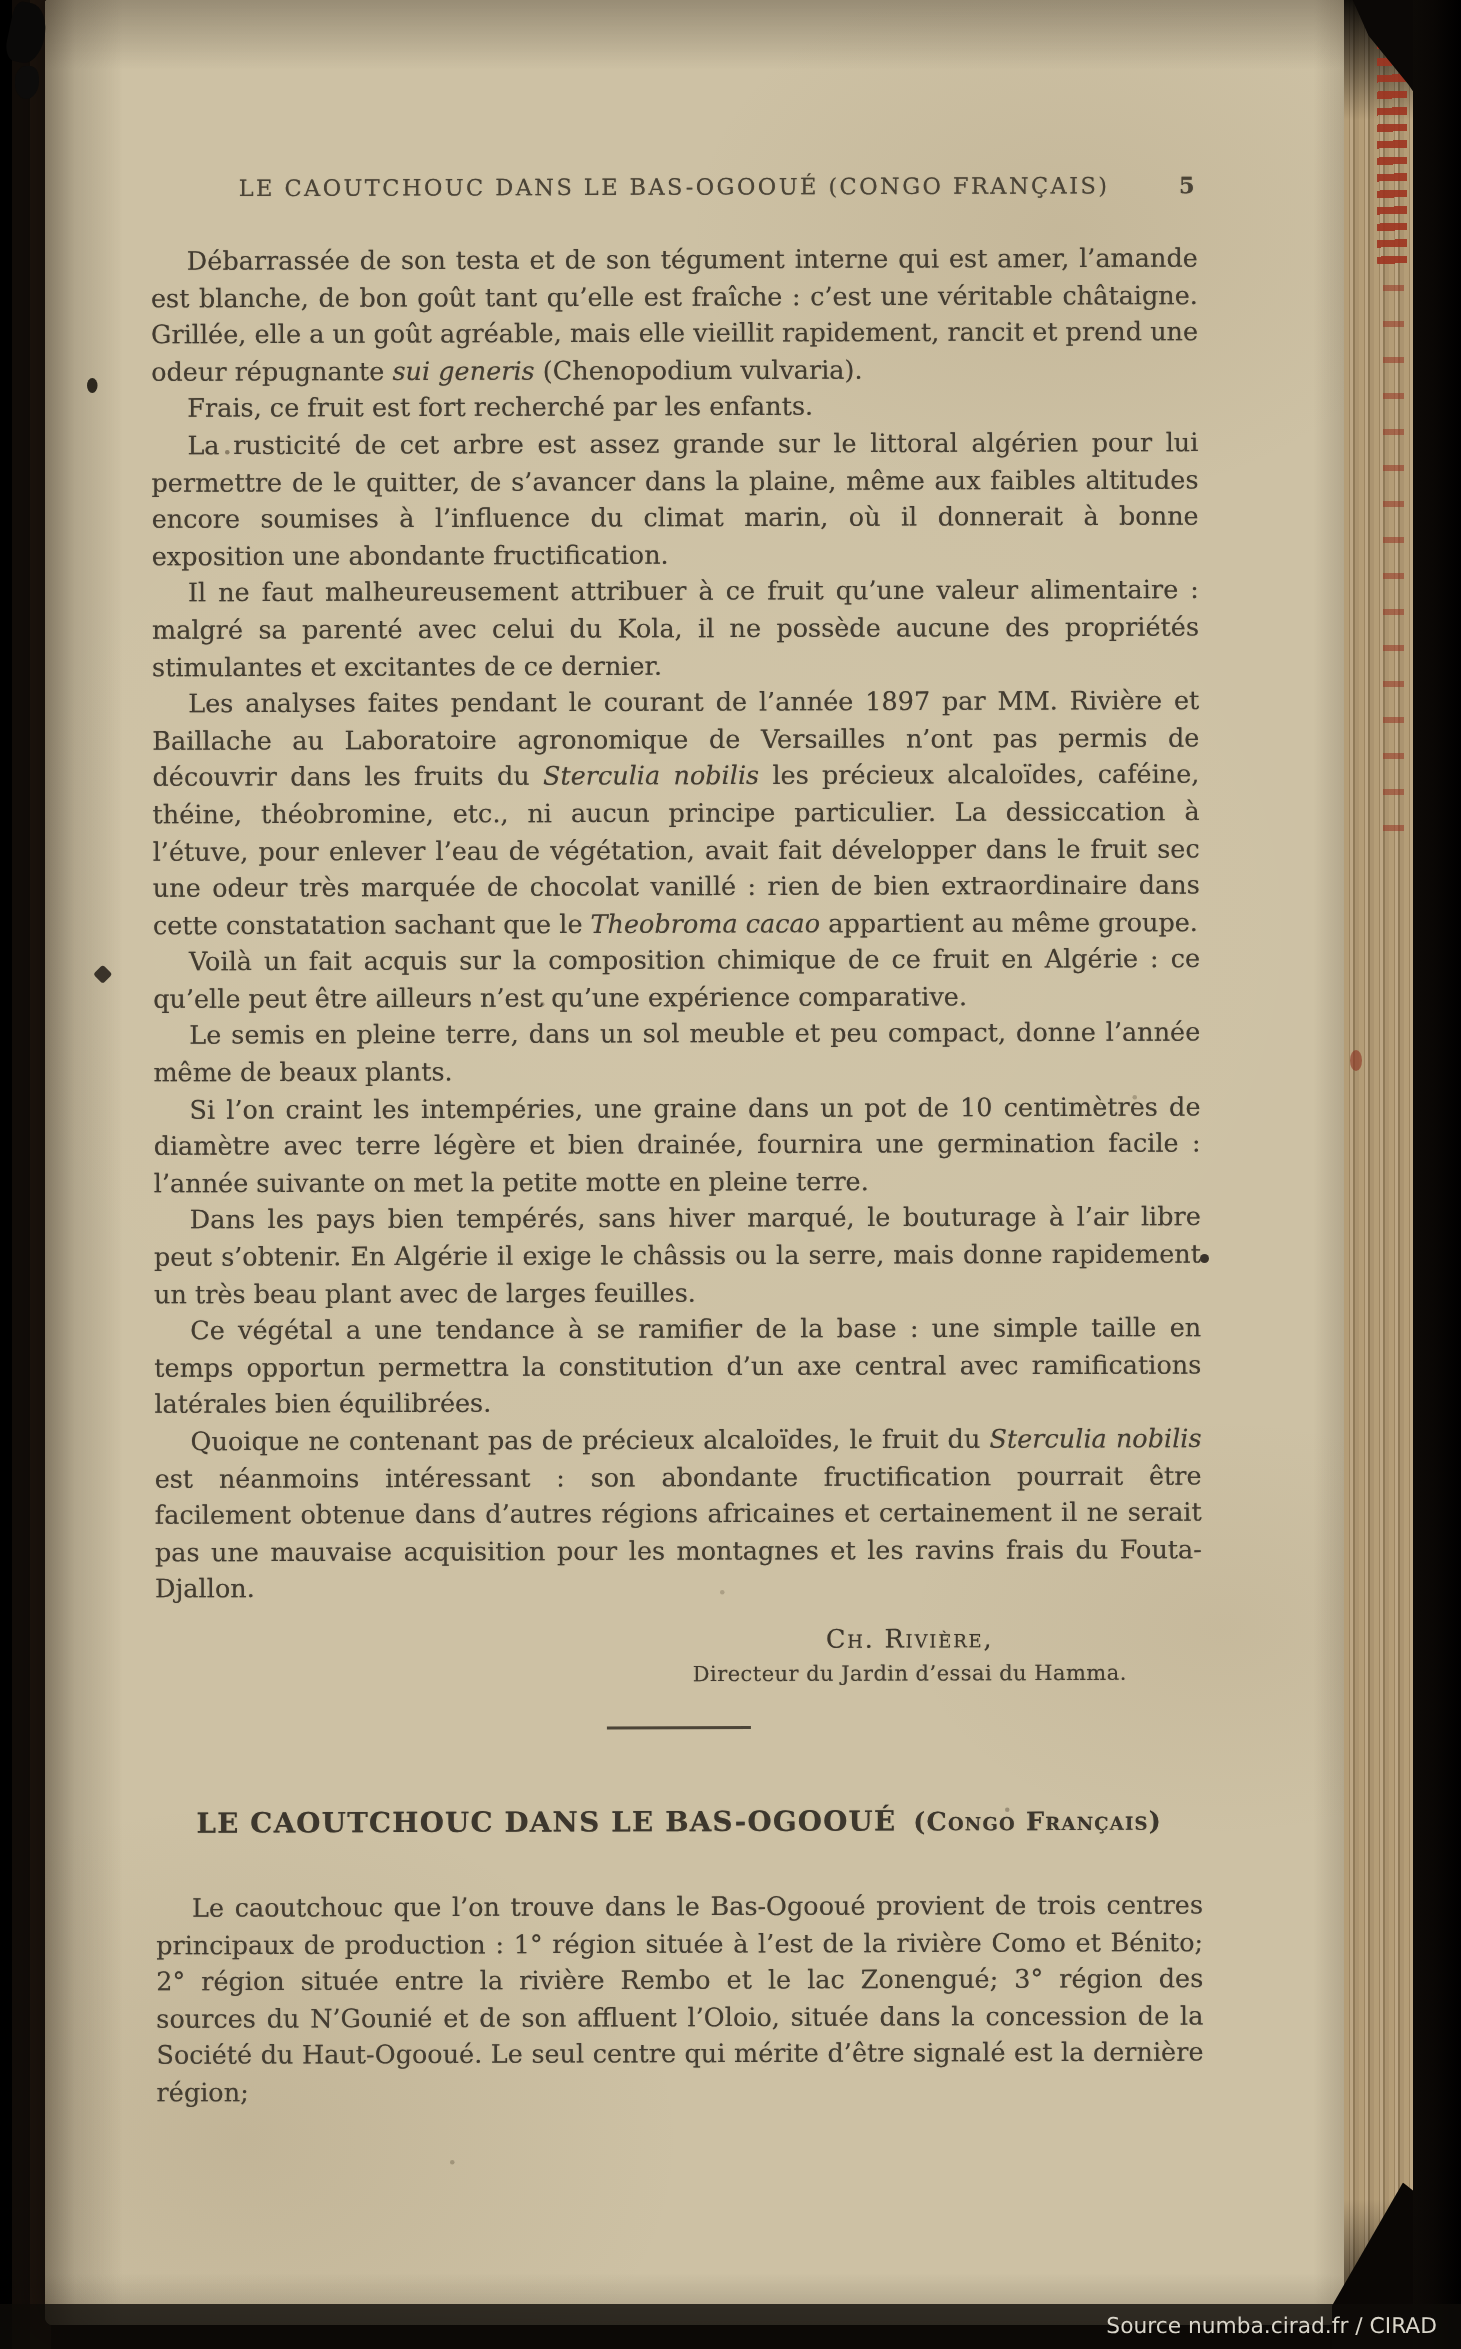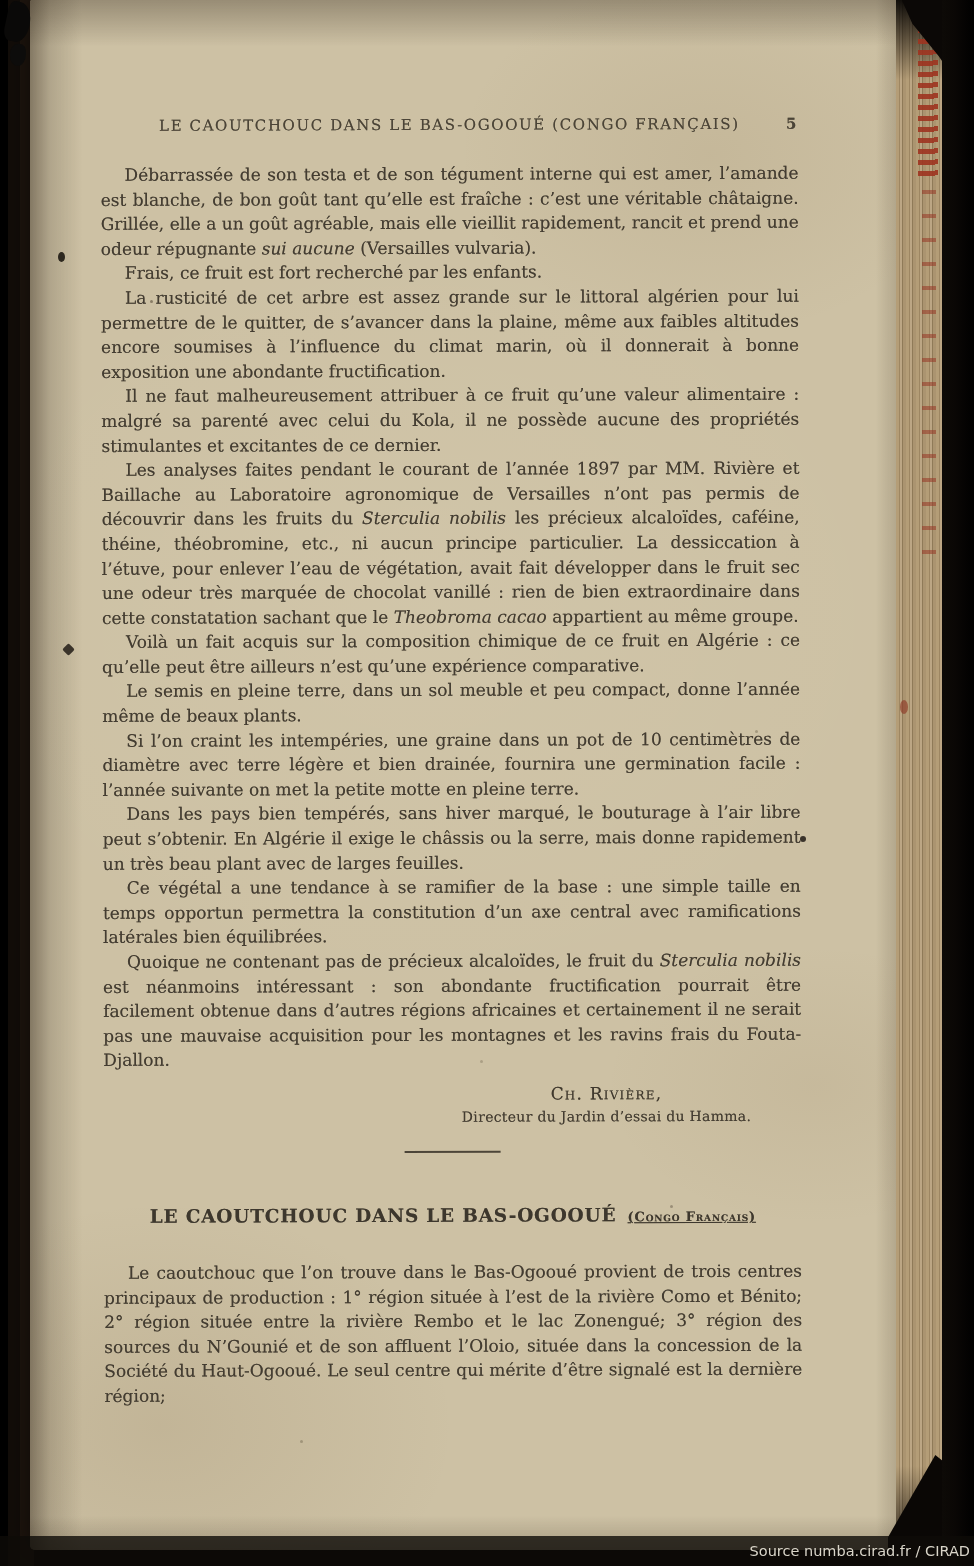--- a/index.html
+++ b/index.html
@@ -84,21 +84,21 @@
   .sig-name { font-variant: small-caps; font-size: 17px; letter-spacing: 1.2px; color: #3f382d; }
   .sig-role { font-size: 14px; margin-top: 5px; letter-spacing: 0.3px; }
 
   .divider { width: 96px; margin: 26px auto 0; border-top: 2px solid rgba(62,55,44,0.9); }
 
   .section-heading {
     margin-top: 52px; text-align: center;
     font-size: 18.5px; font-weight: bold; letter-spacing: 0.8px; color: #3d372d;
     white-space: nowrap;
   }
-  .section-heading .paren { font-variant: small-caps; font-size: 13px; margin-left: 4px; text-decoration: underline; }
+  .section-heading .paren { font-variant: small-caps; font-size: 17px; margin-left: 4px; }
 
   .section-block { margin-top: 34px; }
 
   
   .fore-edge {
     position: absolute; left: 896px; top: 0; width: 48px; height: 1566px;
     background:
       linear-gradient(180deg, rgba(8,6,4,0.95) 0, rgba(8,6,4,0) 80px),
       linear-gradient(0deg, rgba(8,6,4,0.92) 0, rgba(8,6,4,0) 100px),
       repeating-linear-gradient(90deg, #b49d77 0 3px, #9d8662 3px 4px, #bca684 4px 6px, #8f7a58 6px 7px, #ab9470 7px 10px);
@@ -138,21 +138,21 @@
   .m1 { left: 6px; top: 2px; width: 24px; height: 40px; border-radius: 30% 70% 60% 40%; transform: rotate(12deg); }
   .m2 { left: 10px; top: 44px; width: 16px; height: 22px; border-radius: 50% 40% 60% 50%; background: #0d0c0b; }
   .m3 { left: 58px; top: 252px; width: 7px; height: 10px; border-radius: 50%; background: #2d281f; }
   .m4 { left: 64px; top: 645px; width: 9px; height: 9px; border-radius: 20%; transform: rotate(45deg); background: #3a332a; }
   .m5 { left: 800px; top: 836px; width: 6px; height: 6px; border-radius: 50%; background: #3a332a; }
 
   .source-bar {
     position: absolute; left: 0; bottom: 0; width: 100%; height: 30px;
     background: rgba(14,11,8,0.8);
     display: flex; align-items: center; justify-content: flex-end;
-    padding-right: 4px;
+    padding-right: 16px;
     font-family: "DejaVu Sans", "Liberation Sans", sans-serif;
     font-size: 14.5px; color: #d9d5c9;
   }
 </style>
 </head>
 <body>
 
 <div class="scan">
 
   <div class="bg-left"></div>
@@ -161,21 +161,21 @@
     <div class="specks"></div>
 
     <div class="content">
 
       <div class="running-head">
         <span class="rh-title">LE CAOUTCHOUC DANS LE BAS-OGOOUÉ (CONGO FRANÇAIS)</span>
         <span class="rh-num">5</span>
       </div>
 
       <div class="body-block">
-          <p class="para"><span class="">Débarrassée de son testa et de son tégument interne qui est amer, l’amande est blanche, de bon goût tant qu’elle est fraîche : c’est une véritable châtaigne. Grillée, elle a un goût agréable, mais elle vieillit rapidement, rancit et prend une odeur répugnante </span><span class="it">sui aucune</span><span class=""> (Versailles vulvaria).</span></p>
+          <p class="para"><span class="">Débarrassée de son testa et de son tégument interne qui est amer, l’amande est blanche, de bon goût tant qu’elle est fraîche : c’est une véritable châtaigne. Grillée, elle a un goût agréable, mais elle vieillit rapidement, rancit et prend une odeur répugnante </span><span class="it">sui generis</span><span class=""> (Chenopodium vulvaria).</span></p>
           <p class="para"><span class="">Frais, ce fruit est fort recherché par les enfants.</span></p>
           <p class="para"><span class="">La rusticité de cet arbre est assez grande sur le littoral algérien pour lui permettre de le quitter, de s’avancer dans la plaine, même aux faibles altitudes encore soumises à l’influence du climat marin, où il donnerait à bonne exposition une abondante fructification.</span></p>
           <p class="para"><span class="">Il ne faut malheureusement attribuer à ce fruit qu’une valeur alimentaire : malgré sa parenté avec celui du Kola, il ne possède aucune des propriétés stimulantes et excitantes de ce dernier.</span></p>
           <p class="para"><span class="">Les analyses faites pendant le courant de l’année 1897 par MM. Rivière et Baillache au Laboratoire agronomique de Versailles n’ont pas permis de découvrir dans les fruits du </span><span class="it">Sterculia nobilis</span><span class=""> les précieux alcaloïdes, caféine, théine, théobromine, etc., ni aucun principe particulier. La dessiccation à l’étuve, pour enlever l’eau de végétation, avait fait développer dans le fruit sec une odeur très marquée de chocolat vanillé : rien de bien extraordinaire dans cette constatation sachant que le </span><span class="it">Theobroma cacao</span><span class=""> appartient au même groupe.</span></p>
           <p class="para"><span class="">Voilà un fait acquis sur la composition chimique de ce fruit en Algérie : ce qu’elle peut être ailleurs n’est qu’une expérience comparative.</span></p>
           <p class="para"><span class="">Le semis en pleine terre, dans un sol meuble et peu compact, donne l’année même de beaux plants.</span></p>
           <p class="para"><span class="">Si l’on craint les intempéries, une graine dans un pot de 10 centimètres de diamètre avec terre légère et bien drainée, fournira une germination facile : l’année suivante on met la petite motte en pleine terre.</span></p>
           <p class="para"><span class="">Dans les pays bien tempérés, sans hiver marqué, le bouturage à l’air libre peut s’obtenir. En Algérie il exige le châssis ou la serre, mais donne rapidement un très beau plant avec de larges feuilles.</span></p>
           <p class="para"><span class="">Ce végétal a une tendance à se ramifier de la base : une simple taille en temps opportun permettra la constitution d’un axe central avec ramifications latérales bien équilibrées.</span></p>
           <p class="para"><span class="">Quoique ne contenant pas de précieux alcaloïdes, le fruit du </span><span class="it">Sterculia nobilis</span><span class=""> est néanmoins intéressant : son abondante fructification pourrait être facilement obtenue dans d’autres régions africaines et certainement il ne serait pas une mauvaise acquisition pour les montagnes et les ravins frais du Fouta-Djallon.</span></p>

